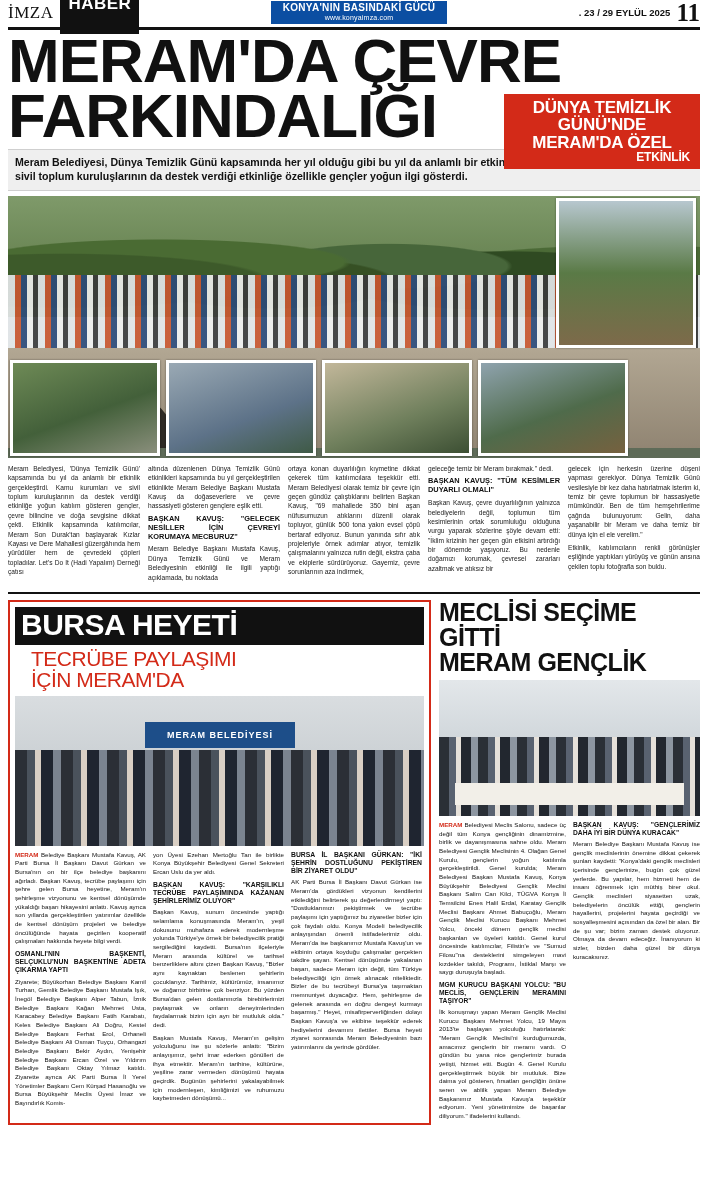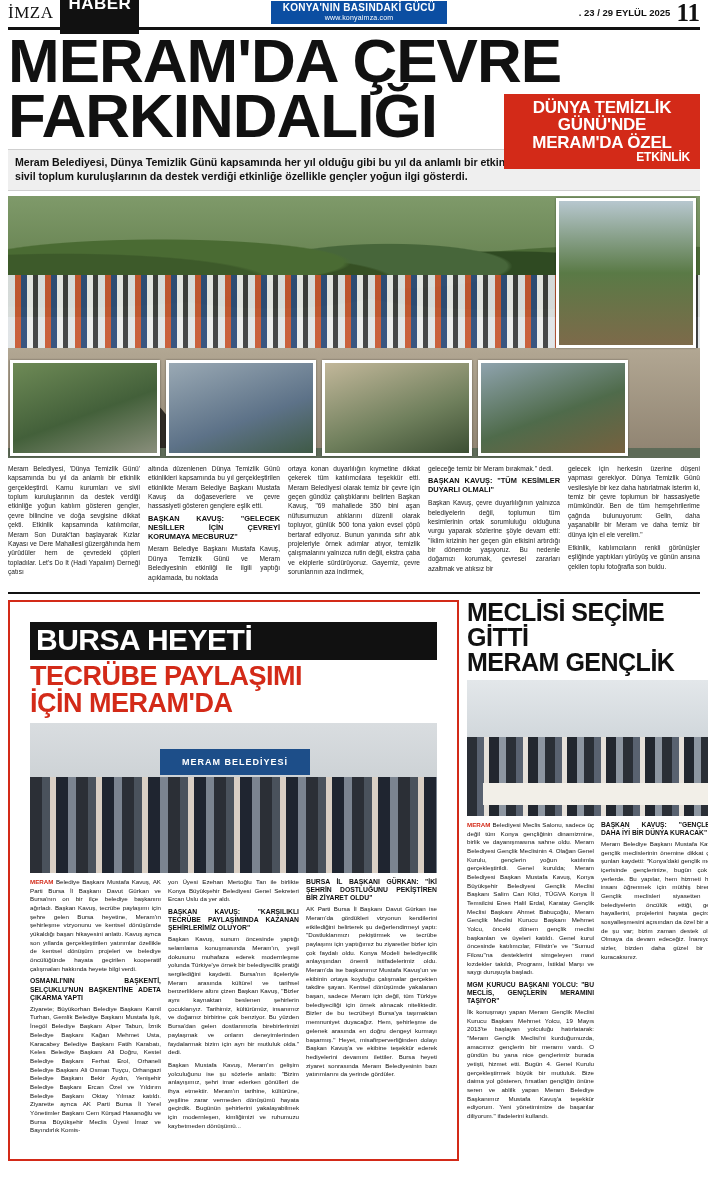--- a/index.html
+++ b/index.html
@@ -74,25 +74,25 @@
   .cols { display:flex; gap:8px; margin-top:6px; }
   .col { width:136px; font-size:6.6px; line-height:1.42; text-align:justify; color:#1a1a1a; }
   .col p { margin:0 0 4px; }
   .subhead { font-weight:bold; font-size:7.4px; line-height:1.2; margin:4px 0 3px; color:#111; }
 
   
   .hr-thick { border-top:2px solid #111; margin:6px 0 0; }
 
   
   .lower { display:flex; gap:8px; margin-top:6px; }
-  .left-box { width:466px; border:2px solid #d32a18; padding:20px; }
+  .left-box { width:466px; border:2px solid #d32a18; padding:5px; }
   .right-box { width:262px; }
 
   .bursa-t1 { background:#111; color:#fff; font-weight:bold; font-size:30px; line-height:1; padding:3px 6px 5px; letter-spacing:-0.5px;}
-  .bursa-t2 { color:#d32a18; font-weight:bold; font-size:27px; line-height:1.02; margin-top:3px; letter-spacing:-0.5px;}
+  .bursa-t2 { color:#d32a18; font-weight:normal; font-size:21px; line-height:1.02; margin-top:3px; letter-spacing:-0.5px;margin-left:16px;}
   .bursa-photo { margin-top:5px; height:150px; position:relative; overflow:hidden; background:linear-gradient(#cfd6da,#9aa6ad);}
   .bp-wall { position:absolute; inset:0; background:linear-gradient(#d9dde0, #b9c0c4); }
   .bp-sign { position:absolute; left:130px; top:26px; width:150px; height:26px; background:#1d4e89; color:#fff;
     font-size:9px; font-weight:bold; display:flex; align-items:center; justify-content:center; letter-spacing:1px;}
   .bp-people { position:absolute; left:0; bottom:0; width:100%; height:64%;
     background:repeating-linear-gradient(90deg,#2b2f36 0 12px,#4a525c 12px 20px,#d9cfc4 20px 26px,#1f2530 26px 38px,#7b8490 38px 46px);}
   .bursa-cols { display:flex; gap:7px; margin-top:5px; }
   .bcol { width:131px; font-size:6.2px; line-height:1.4; text-align:justify; }
   .bcol p { margin:0 0 4px; }
   .bsub { font-weight:bold; font-size:6.8px; line-height:1.2; margin:0 0 3px; }

